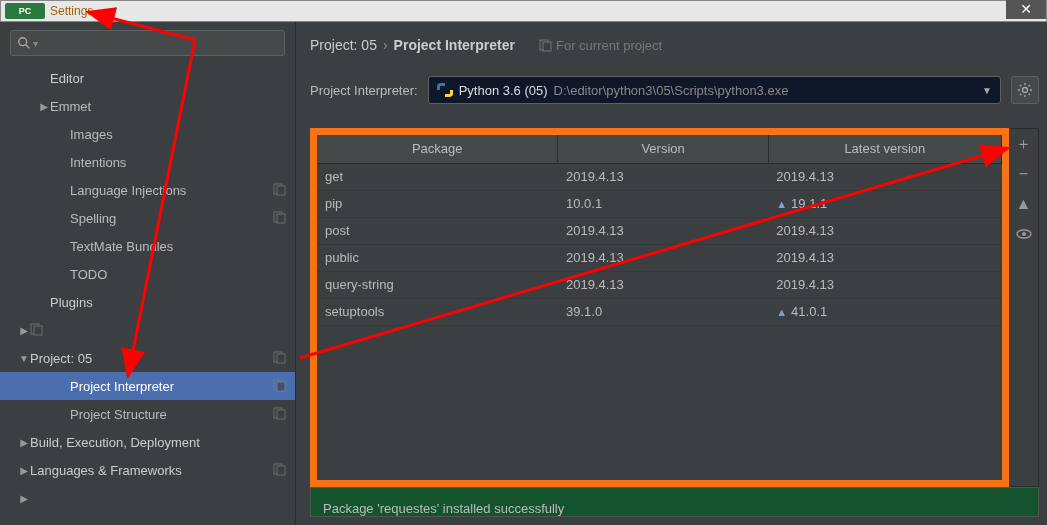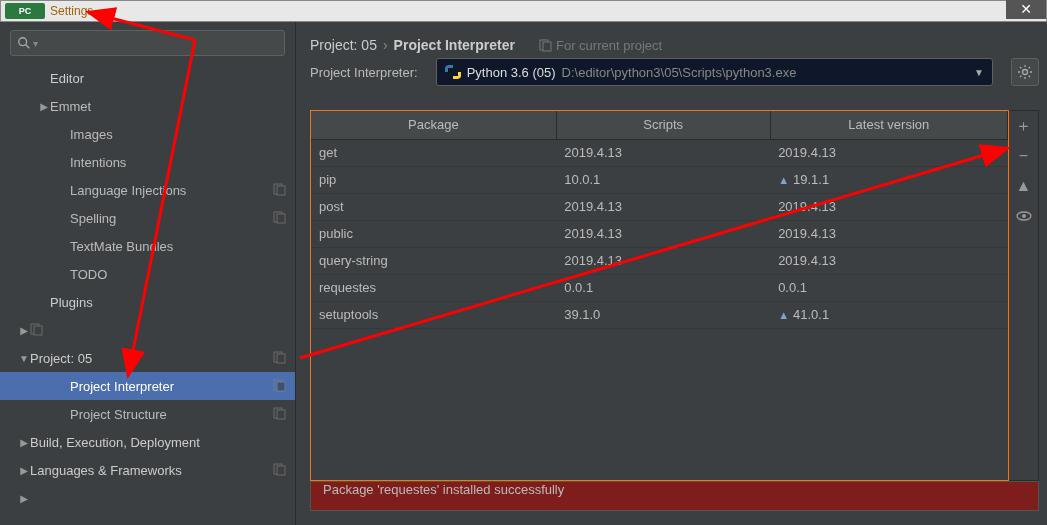--- a/index.html
+++ b/index.html
@@ -110,21 +110,22 @@
       height: 26px;
       font-size: 14px;
     }
     .breadcrumb .bc-main { color: #ccc; }
     .breadcrumb .bc-sep { color: #888; }
     .breadcrumb .bc-sub { color: #ccc; font-weight: bold; }
     .breadcrumb .hint { color: #777; margin-left: 18px; font-size: 13px; display: flex; align-items: center; gap: 4px; }
     .interp-row {
       display: flex;
       align-items: center;
-      gap: 18px;
+      margin-top: 18px;
+      gap: 10px;
     }
     .interp-row .lbl { color: #bbb; }
     .interp-select {
       flex: 1;
       height: 28px;
       background: #0f172a;
       border: 1px solid #5e6060;
       border-radius: 3px;
       display: flex;
       align-items: center;
@@ -150,21 +151,21 @@
       align-items: center;
       justify-content: center;
     }
     .pkg-area {
       display: flex;
       margin-top: 24px;
       flex: 1;
     }
     .pkg-table {
       flex: 1;
-      border: 1px solid #f97316;
+      border: 7px solid #f97316;
     }
     .pkg-table table { width: 100%; border-collapse: collapse; }
     .pkg-table th {
       background: #45494a;
       color: #bbb;
       font-weight: normal;
       text-align: center;
       height: 28px;
       border-right: 1px solid #2b2b2b;
       border-bottom: 1px solid #2b2b2b;
@@ -192,28 +193,28 @@
       width: 22px; height: 22px;
       display: flex;
       align-items: center;
       justify-content: center;
       color: #999;
       font-size: 16px;
       cursor: pointer;
     }
     .status-bar {
       margin-top: auto;
-      background: #7f1d1d;
+      background: #14532d;
       border: 1px solid #4a5a4a;
       height: 30px;
       display: flex;
-      align-items: flex-start;
+      align-items: flex-end;
       padding: 0 12px;
       color: #bbb;
-      margin-bottom: 14px;
+      margin-bottom: 8px;
     }
     .annotation-svg {
       position: absolute;
       top: 0; left: 0;
       width: 1047px; height: 525px;
       pointer-events: none;
       z-index: 1000;
     }
   </style>
 </head>
@@ -360,21 +361,21 @@
           </svg>
       </div>
     </div>
 
     <div class="pkg-area">
       <div class="pkg-table">
         <table>
           <thead>
               <tr id="pkg-head">
                 <th>Package</th>
-                <th>Scripts</th>
+                <th>Version</th>
                 <th>Latest version</th>
               </tr>
             </thead>
           <tbody id="pkg-body">
               <tr>
                 <td>get</td>
                 <td>2019.4.13</td>
                 <td>2019.4.13</td>
               </tr>
               <tr>
@@ -389,25 +390,20 @@
               </tr>
               <tr>
                 <td>public</td>
                 <td>2019.4.13</td>
                 <td>2019.4.13</td>
               </tr>
               <tr>
                 <td>query-string</td>
                 <td>2019.4.13</td>
                 <td>2019.4.13</td>
-              </tr>
-              <tr>
-                <td>requestes</td>
-                <td>0.0.1</td>
-                <td>0.0.1</td>
               </tr>
               <tr>
                 <td>setuptools</td>
                 <td>39.1.0</td>
                 <td><span class="up-arrow">▲</span>41.0.1</td>
               </tr>
             </tbody>
         </table>
       </div>
       <div class="pkg-side">

